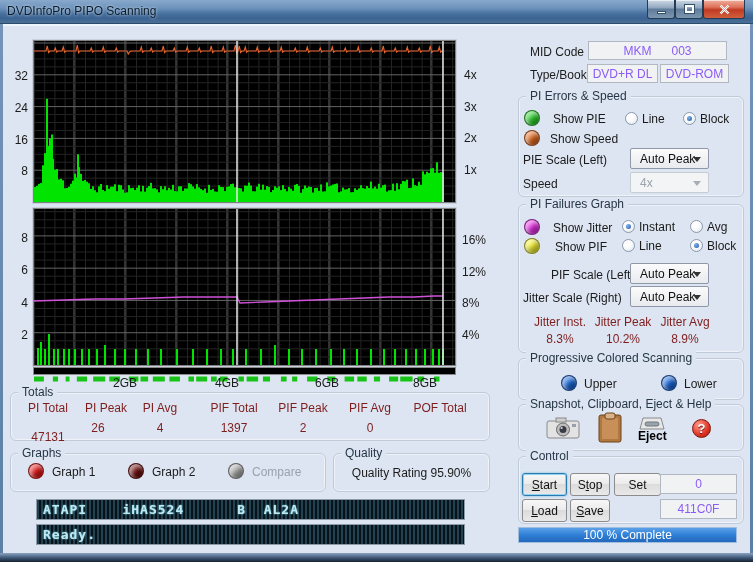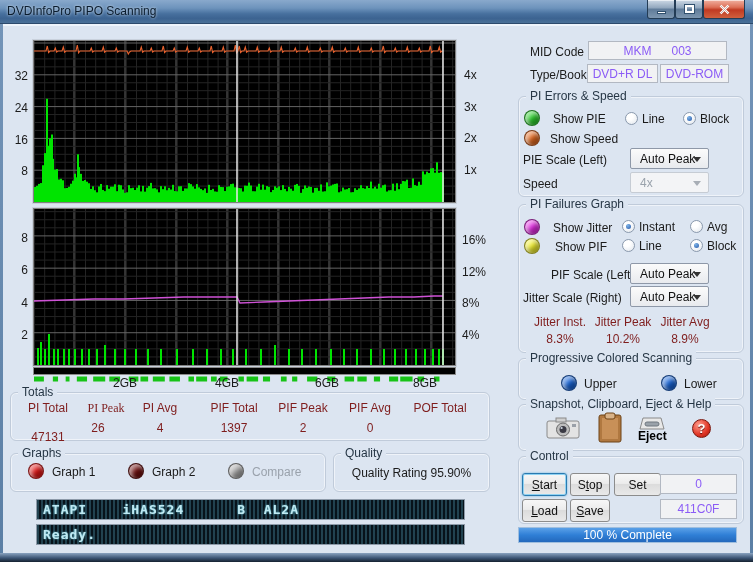--- a/index.html
+++ b/index.html
@@ -552,21 +552,21 @@
 
   <div class="axis" style="left:110px;top:376px;width:30px;text-align:center;">2GB</div>
   <div class="axis" style="left:212px;top:376px;width:30px;text-align:center;">4GB</div>
   <div class="axis" style="left:312px;top:376px;width:30px;text-align:center;">6GB</div>
   <div class="axis" style="left:410px;top:376px;width:30px;text-align:center;">8GB</div>
 
   <div class="gbox" style="left:10px;top:392px;width:480px;height:49px;padding-left:36px;">
     <span class="legend">Totals</span>
   </div>
   <div class="tcol" style="left:14px;top:401px;width:68px;">PI Total</div>
-  <div class="tcol" style="left:78px;top:401px;width:56px;font-family:Liberation Serif, serif;">PI Peak</div>
+  <div class="tcol" style="left:78px;top:401px;width:56px;">PI Peak</div>
   <div class="tcol" style="left:134px;top:401px;width:52px;">PI Avg</div>
   <div class="tcol" style="left:196px;top:401px;width:76px;">PIF Total</div>
   <div class="tcol" style="left:272px;top:401px;width:62px;">PIF Peak</div>
   <div class="tcol" style="left:336px;top:401px;width:68px;">PIF Avg</div>
   <div class="tcol" style="left:404px;top:401px;width:72px;">POF Total</div>
   <div class="tcol" style="left:14px;top:430px;width:68px;">47131</div>
   <div class="tcol" style="left:70px;top:421px;width:56px;">26</div>
   <div class="tcol" style="left:134px;top:421px;width:52px;">4</div>
   <div class="tcol" style="left:196px;top:421px;width:76px;">1397</div>
   <div class="tcol" style="left:272px;top:421px;width:62px;">2</div>

